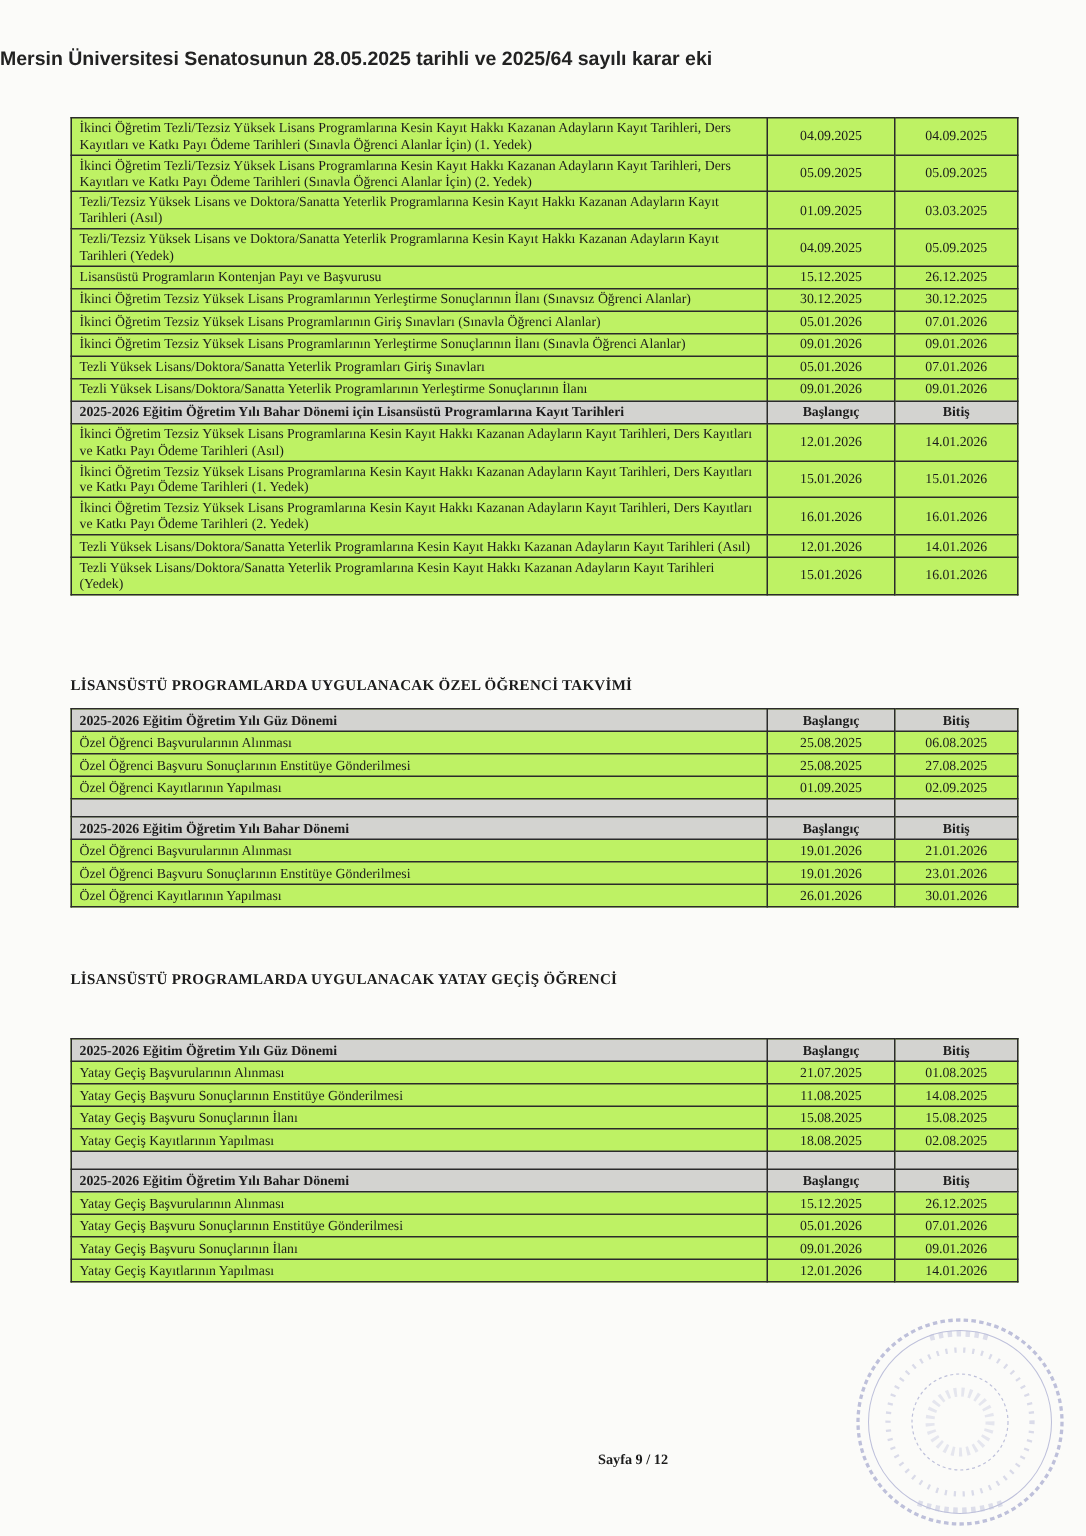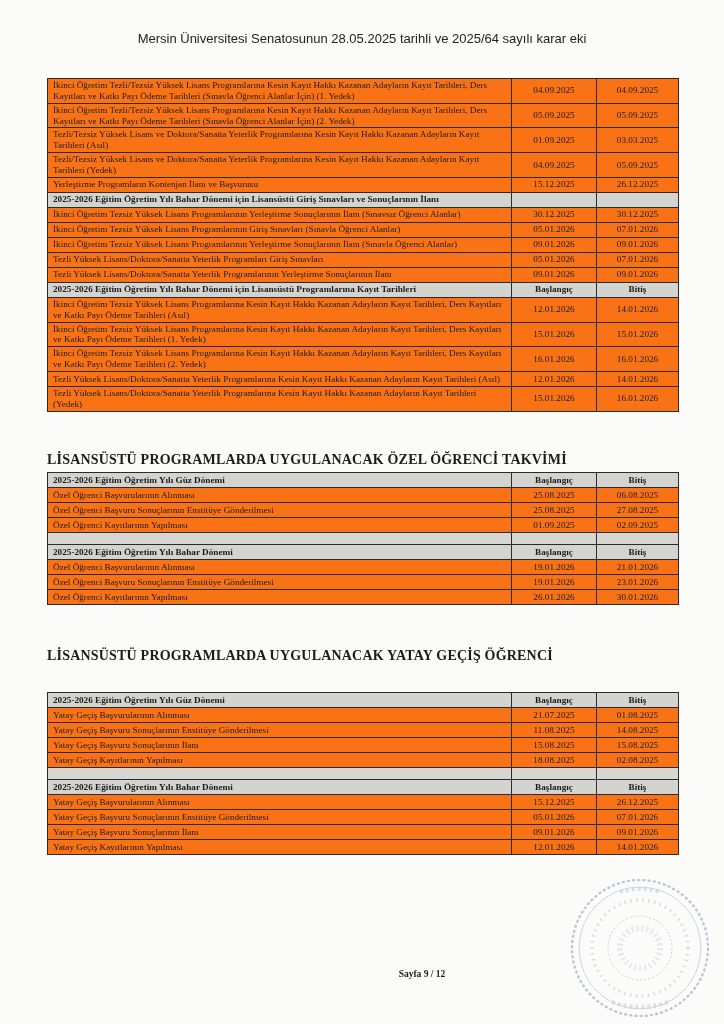--- a/index.html
+++ b/index.html
@@ -7,49 +7,49 @@
   body {
     width: 724px; height: 1024px;
     background: #fbfbf9;
     position: relative;
     overflow: hidden;
     font-family: "Liberation Serif", serif;
     color: #1c1c1c;
   }
   .page-title {
     position: absolute; top: 31px; left: 0; width: 100%;
-    text-align: center;
+    text-align: left;
     font-family: "Liberation Sans", sans-serif;
-    font-weight: normal; font-size: 13px;
+    font-weight: bold; font-size: 13px;
     color: #222;
   }
   .cal-table {
     position: absolute; left: 47px; width: 631px;
     border-collapse: collapse; table-layout: fixed;
-    background: #f97316;
+    background: #bef264;
   }
   .cal-table col.c-desc { width: 464px; }
   .cal-table col.c-start { width: 85px; }
   .cal-table col.c-end { width: 82px; }
   .cal-table td {
     border: 1px solid #2b2b2b;
     font-size: 9.2px; line-height: 1.18;
     padding: 1px 5px; height: 15px;
     vertical-align: middle;
   }
   .cal-table td.cell-date { text-align: center; padding: 1px 2px; }
   .cal-table tr.row-header td {
     background: #d3d3d0; font-weight: bold;
   }
   .cal-table tr.row-spacer td {
     background: #d6d6d3; height: 12px; padding: 0;
   }
   .section-title {
     position: absolute; left: 47px;
-    font-weight: bold; font-size: 14px;
+    font-weight: bold; font-size: 10px;
     letter-spacing: 0.2px; color: #1b1b1b;
     white-space: nowrap;
   }
   .footer {
     position: absolute; top: 969px; left: 16px; width: 100%;
     text-align: center; font-weight: bold; font-size: 9.5px; margin-left: 44px;
   }
   .stamp {
     position: absolute; left: 560px; top: 876px;
     width: 160px; height: 146px;
@@ -82,28 +82,23 @@
         <td class="cell-desc">Tezli/Tezsiz Yüksek Lisans ve Doktora/Sanatta Yeterlik Programlarına Kesin Kayıt Hakkı Kazanan Adayların Kayıt Tarihleri (Asıl)</td>
         <td class="cell-date">01.09.2025</td>
         <td class="cell-date">03.03.2025</td>
       </tr>
       <tr class="row-normal">
         <td class="cell-desc">Tezli/Tezsiz Yüksek Lisans ve Doktora/Sanatta Yeterlik Programlarına Kesin Kayıt Hakkı Kazanan Adayların Kayıt Tarihleri (Yedek)</td>
         <td class="cell-date">04.09.2025</td>
         <td class="cell-date">05.09.2025</td>
       </tr>
       <tr class="row-normal">
-        <td class="cell-desc">Yerleştirme Programların Kontenjan İlanı ve Başvurusu</td>
+        <td class="cell-desc">Lisansüstü Programların Kontenjan Payı ve Başvurusu</td>
         <td class="cell-date">15.12.2025</td>
         <td class="cell-date">26.12.2025</td>
-      </tr>
-      <tr class="row-header">
-        <td class="cell-desc">2025-2026 Eğitim Öğretim Yılı Bahar Dönemi için Lisansüstü Giriş Sınavları ve Sonuçlarının İlanı</td>
-        <td class="cell-date"></td>
-        <td class="cell-date"></td>
       </tr>
       <tr class="row-normal">
         <td class="cell-desc">İkinci Öğretim Tezsiz Yüksek Lisans Programlarının Yerleştirme Sonuçlarının İlanı (Sınavsız Öğrenci Alanlar)</td>
         <td class="cell-date">30.12.2025</td>
         <td class="cell-date">30.12.2025</td>
       </tr>
       <tr class="row-normal">
         <td class="cell-desc">İkinci Öğretim Tezsiz Yüksek Lisans Programlarının Giriş Sınavları (Sınavla Öğrenci Alanlar)</td>
         <td class="cell-date">05.01.2026</td>
         <td class="cell-date">07.01.2026</td>

